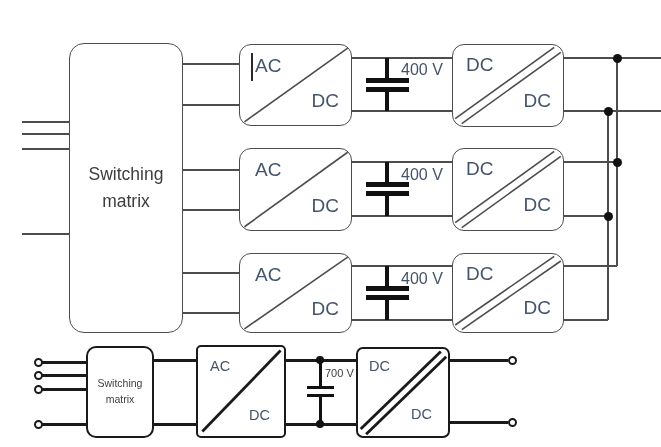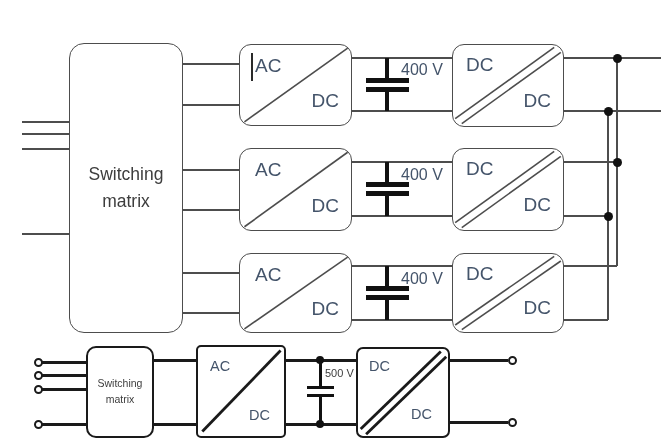--- a/index.html
+++ b/index.html
@@ -182,21 +182,21 @@
 
   <div class="bwire-h" style="left:286px;top:359px;width:70px;"></div>
   <div class="bwire-h" style="left:286px;top:423px;width:70px;"></div>
   <div class="bdot" style="left:316px;top:356px;"></div>
   <div class="bdot" style="left:316px;top:420px;"></div>
 
   <div class="bcap-stem" style="left:318.5px;top:360px;height:26px;"></div>
   <div class="bcap-plate" style="left:307px;top:386px;"></div>
   <div class="bcap-plate" style="left:307px;top:394px;"></div>
   <div class="bcap-stem" style="left:318.5px;top:397px;height:27px;"></div>
-  <div class="bvlabel" style="left:325px;top:368px;">500 V</div>
+  <div class="bvlabel" style="left:325px;top:368px;">700 V</div>
 
   <div class="bblock" style="left:356px;top:347px;width:94px;height:91px;border-radius:7px;">
     <svg>
       <line x1="3%" y1="92%" x2="92%" y2="3%" stroke="#1a1a1a" stroke-width="2.8"></line>
       <line x1="9%" y1="98%" x2="98%" y2="9%" stroke="#1a1a1a" stroke-width="2.8"></line>
     </svg>
     <div class="blbl" style="left:11px;top:10px;">DC</div>
     <div class="blbl" style="right:16px;bottom:15px;">DC</div>
   </div>
 

